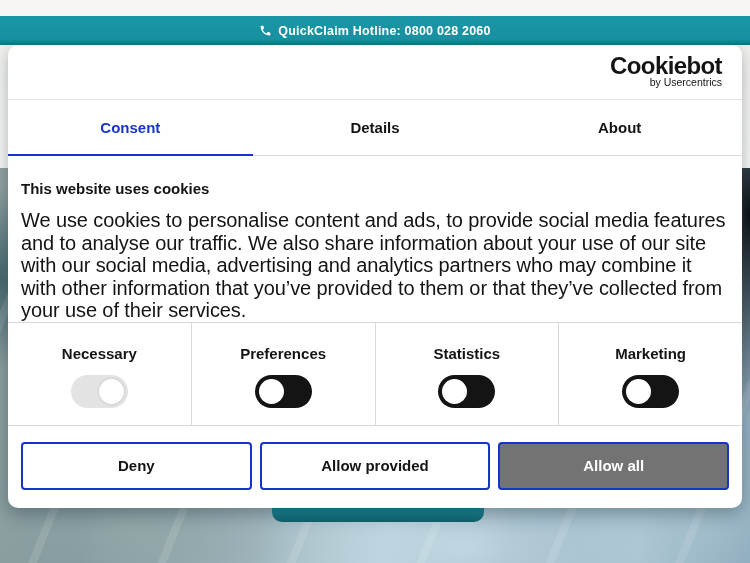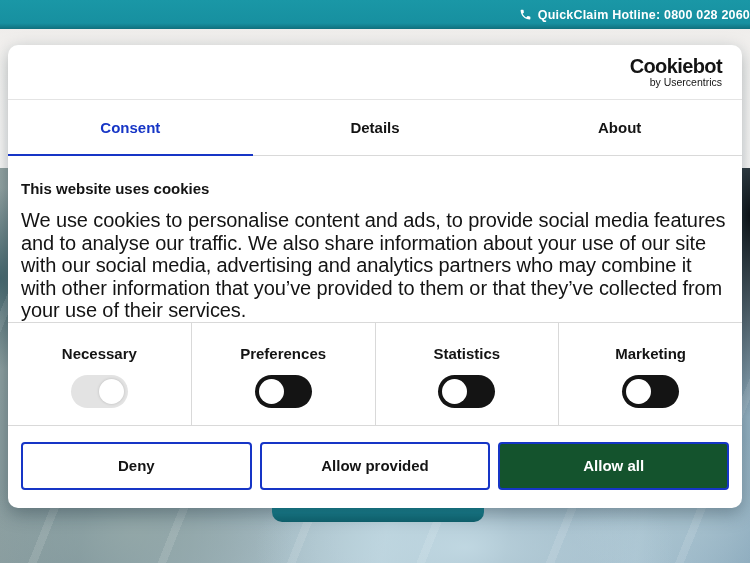--- a/index.html
+++ b/index.html
@@ -6,23 +6,23 @@
   html,body { width:750px; height:563px; }
   body {
     font-family:"Liberation Sans", sans-serif;
     color:#141414;
     overflow:hidden;
     position:relative;
     background:#f6f5f3;
   }
   
   .topbar {
-    position:absolute; left:0; top:0; width:750px; height:29px;
+    position:absolute; left:0; top:16px; width:750px; height:29px;
     background:linear-gradient(180deg,#1a97a6 0%, #1790a0 80%, #10707d 100%);
-    display:flex; align-items:center; justify-content:flex-end;
+    display:flex; align-items:center; justify-content:center;
     z-index:3;
   }
   .topbar-link {
     display:flex; align-items:center; gap:6px;
     color:#ffffff; font-size:12.5px; font-weight:bold; letter-spacing:.2px;
     text-decoration:none; cursor:pointer;
   }
   .phone-ic { width:13px; height:13px; display:block; }
   .site-top {
     position:absolute; left:0; top:29px; width:750px; height:139px;
@@ -58,21 +58,21 @@
     box-shadow:0 6px 18px rgba(15,35,45,.35);
     display:flex; flex-direction:column;
   }
   .logo-row {
     height:55px; flex:0 0 55px;
     display:flex; align-items:center; justify-content:flex-end;
     padding-right:20px; border-bottom:1px solid #e4e4e4;
   }
   .logo { text-align:right; cursor:pointer; }
   .logo-brand {
-    font-size:20px; font-weight:bold; color:#141414;
+    font-size:24px; font-weight:bold; color:#141414;
     letter-spacing:-0.6px; line-height:20px; display:block;
   }
   .logo-byline { font-size:10.5px; color:#141414; display:block; margin-top:0; }
   .tabs { height:56px; flex:0 0 56px; display:flex; }
   .tab {
     flex:1; display:flex; align-items:center; justify-content:center;
     font-size:15px; font-weight:bold; color:#141414;
     border-bottom:1px solid #d9d9d9; cursor:pointer;
   }
   .tab.active { color:#1635c6; border-bottom:2px solid #1635c6; }
@@ -104,21 +104,21 @@
   .switch.off-dark { background:#141414; }
   .switch.off-dark .knob { left:4px; }
   .btn-row { margin-top:16px; padding:0 13px; display:flex; gap:8px; }
   .btn {
     flex:1; height:48px; border-radius:4px;
     font-family:"Liberation Sans", sans-serif;
     font-size:15px; font-weight:bold; cursor:pointer;
     display:flex; align-items:center; justify-content:center;
   }
   .btn.outline { background:#ffffff; border:2px solid #1635c6; color:#141414; }
-  .btn.solid   { background:#14532d; border:2px solid #1635c6; color:#ffffff; }
+  .btn.solid   { background:#737373; border:2px solid #1635c6; color:#ffffff; }
 </style>
 </head>
 <body>
 
 <div class="site-top"></div>
 <div class="hero"></div>
 <div class="page-cta"></div>
 
 <div class="topbar">
   <a class="topbar-link">

